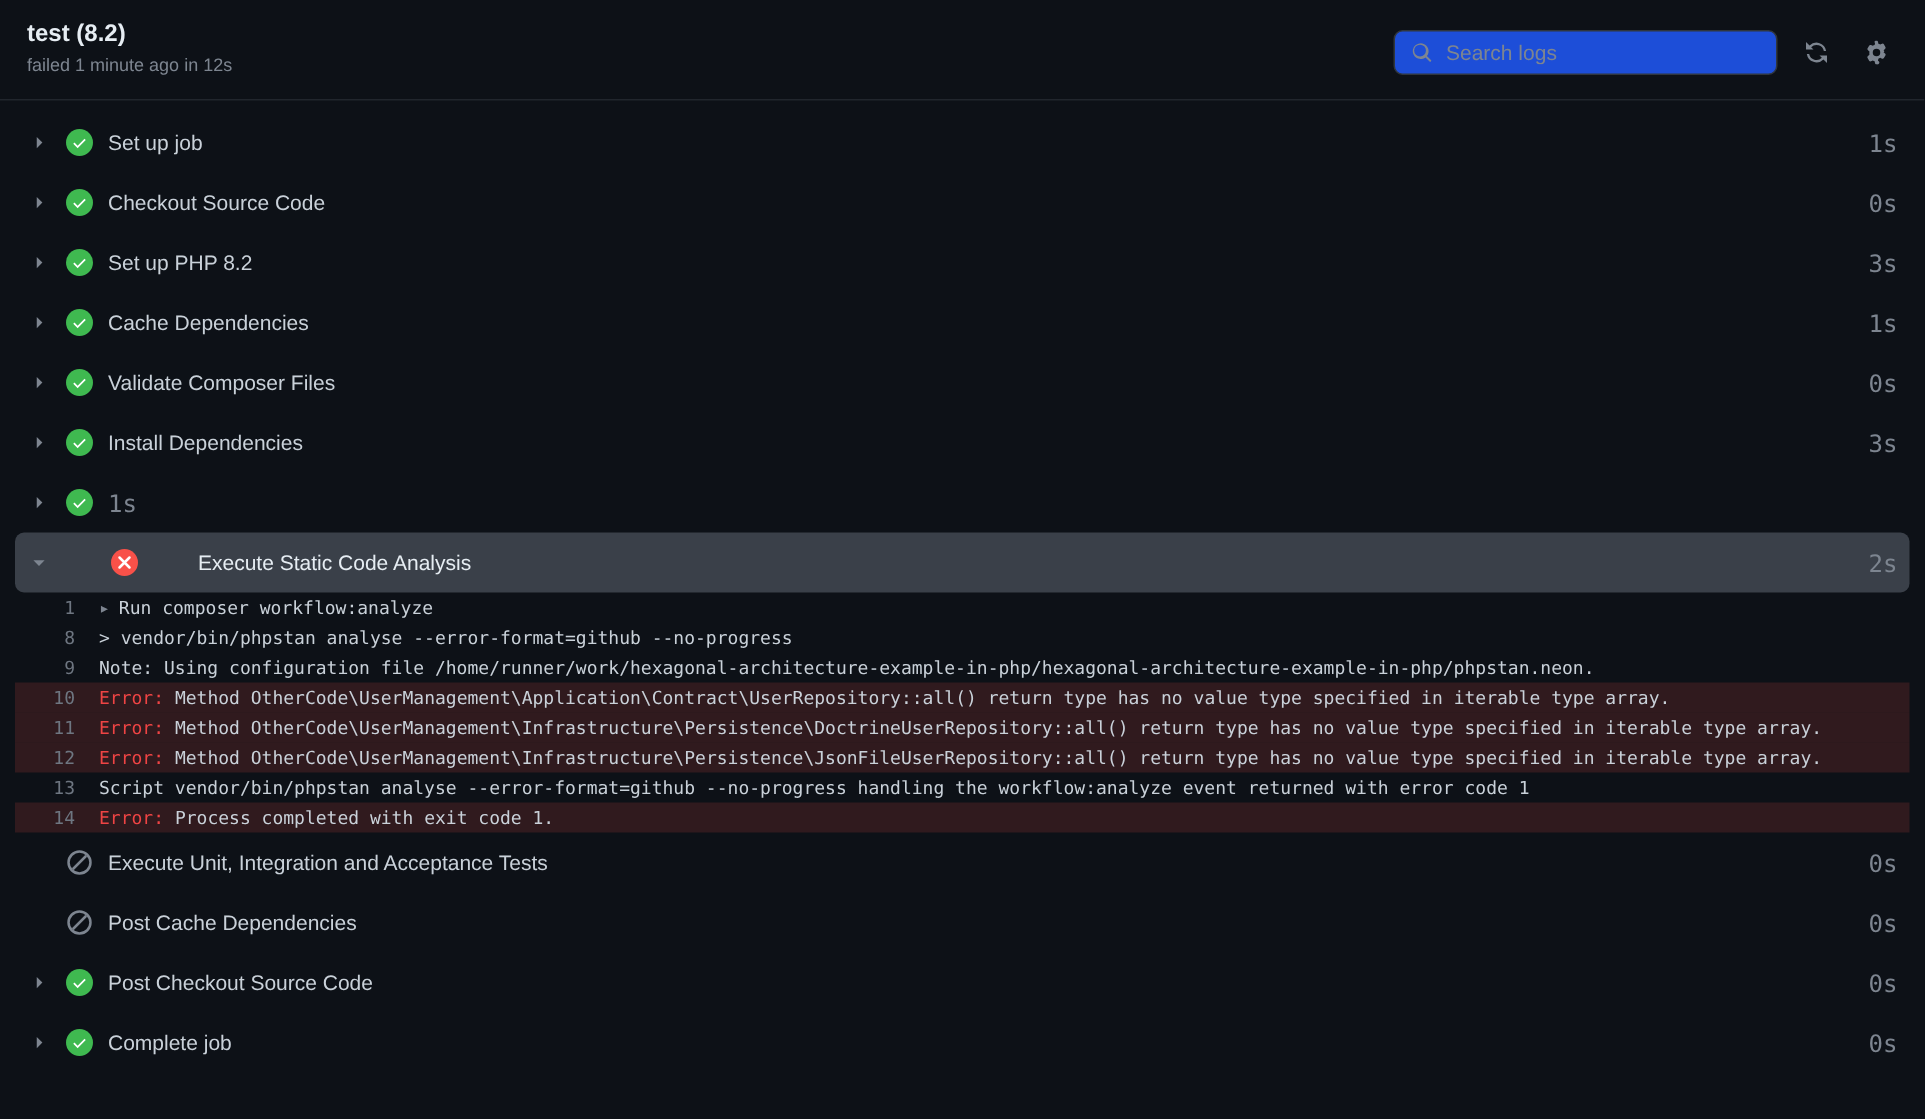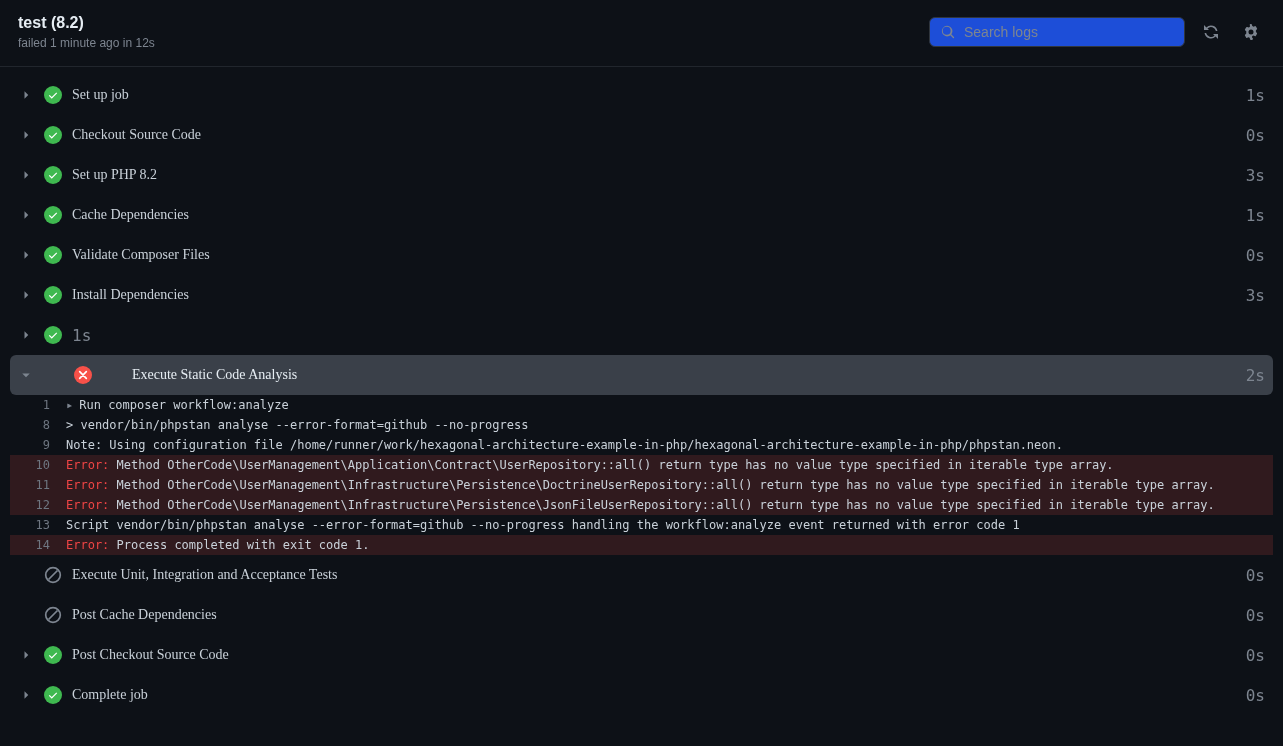--- a/index.html
+++ b/index.html
@@ -8,21 +8,21 @@
       color: #c9d1d9;
       font-family: -apple-system, BlinkMacSystemFont, "Segoe UI", Helvetica, Arial, sans-serif;
       font-size: 14px;
       width: 1283px;
       height: 746px;
       overflow: hidden;
     }
     .header {
       display: flex;
       justify-content: space-between;
-      align-items: center;
+      align-items: flex-end;
       padding: 14px 18px 16px 18px;
       border-bottom: 1px solid #21262d;
     }
     .header-left { display: flex; flex-direction: column; gap: 4px; }
     .job-title { font-size: 16px; font-weight: 600; color: #e6edf3; }
     .job-meta { font-size: 12px; color: #7d8590; }
     .header-right { display: flex; align-items: center; gap: 12px; }
     .search-wrap {
       position: relative;
       width: 256px;
@@ -75,21 +75,21 @@
       background: #f85149;
       display: flex; align-items: center; justify-content: center;
     }
     .status-fail-bg svg { fill: #fff; width: 10px; height: 10px; }
     .status-success-bg {
       width: 18px; height: 18px; border-radius: 50%;
       background: #3fb950;
       display: flex; align-items: center; justify-content: center;
     }
     .status-success-bg svg { fill: #fff; width: 10px; height: 10px; }
-    .step-name { flex: 1; color: #c9d1d9; font-size: 14px; font-family: Liberation Serif, serif; }
+    .step-name { flex: 1; color: #c9d1d9; font-size: 14px; }
     .step-row.expanded .step-name { color: #e6edf3; }
     .step-dur {
       font-family: ui-monospace, SFMono-Regular, "SF Mono", Menlo, Consolas, monospace;
       font-size: 16px;
       color: #7d8590;
     }
 
     .log-block { padding: 0; }
     .log-line {
       display: flex;

